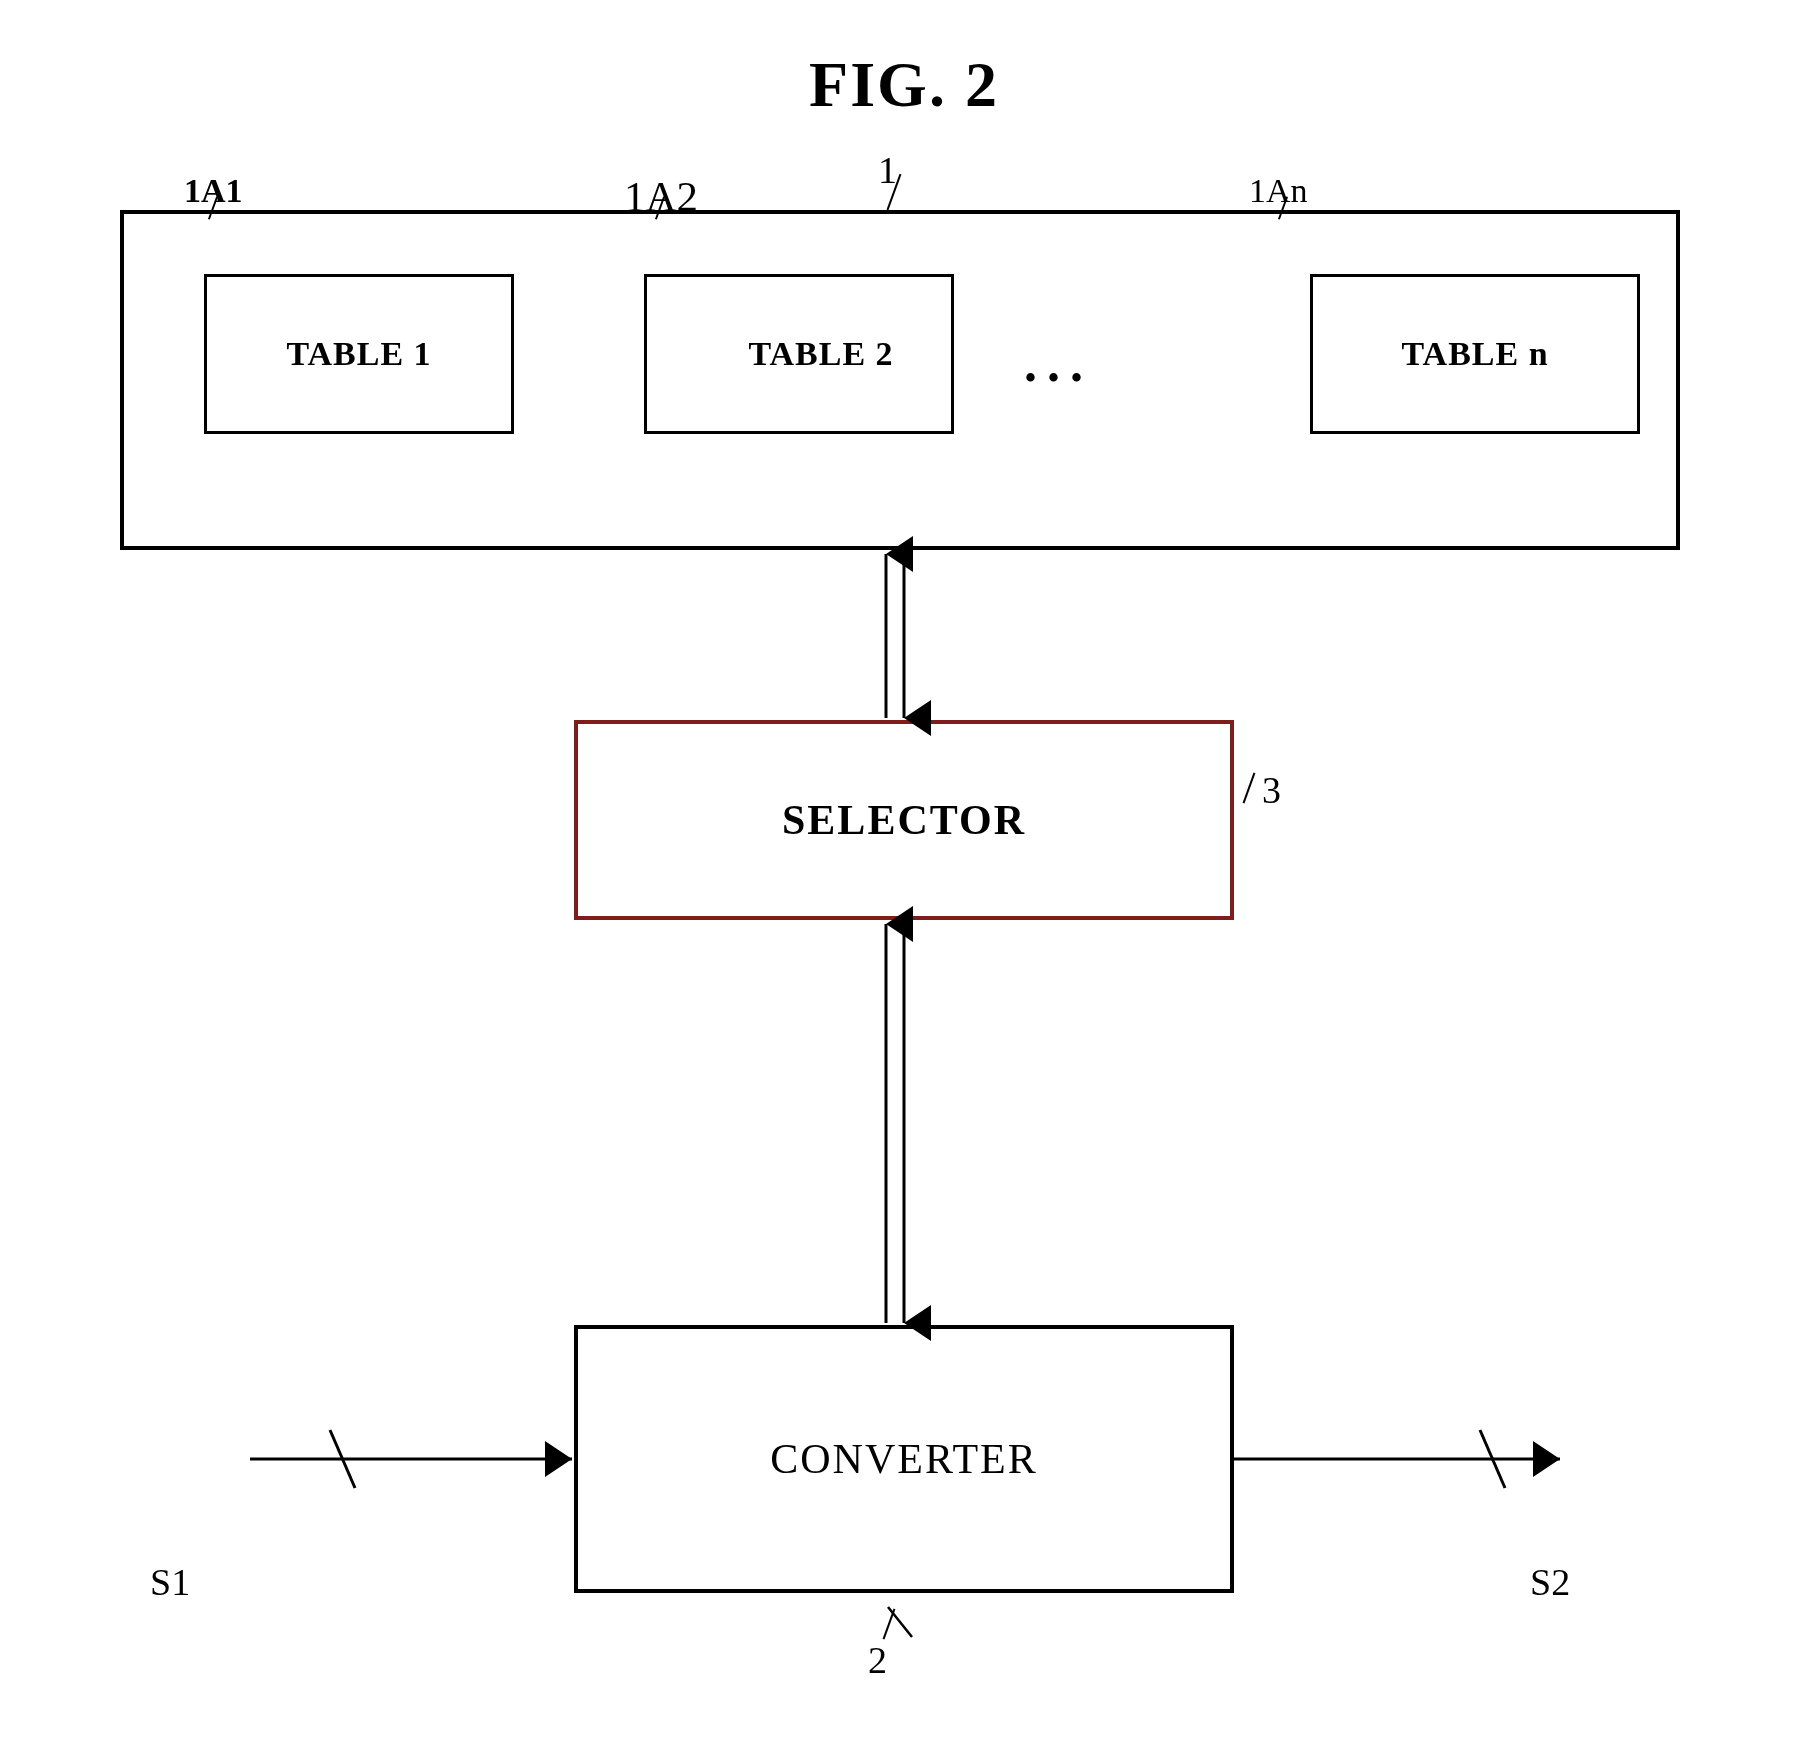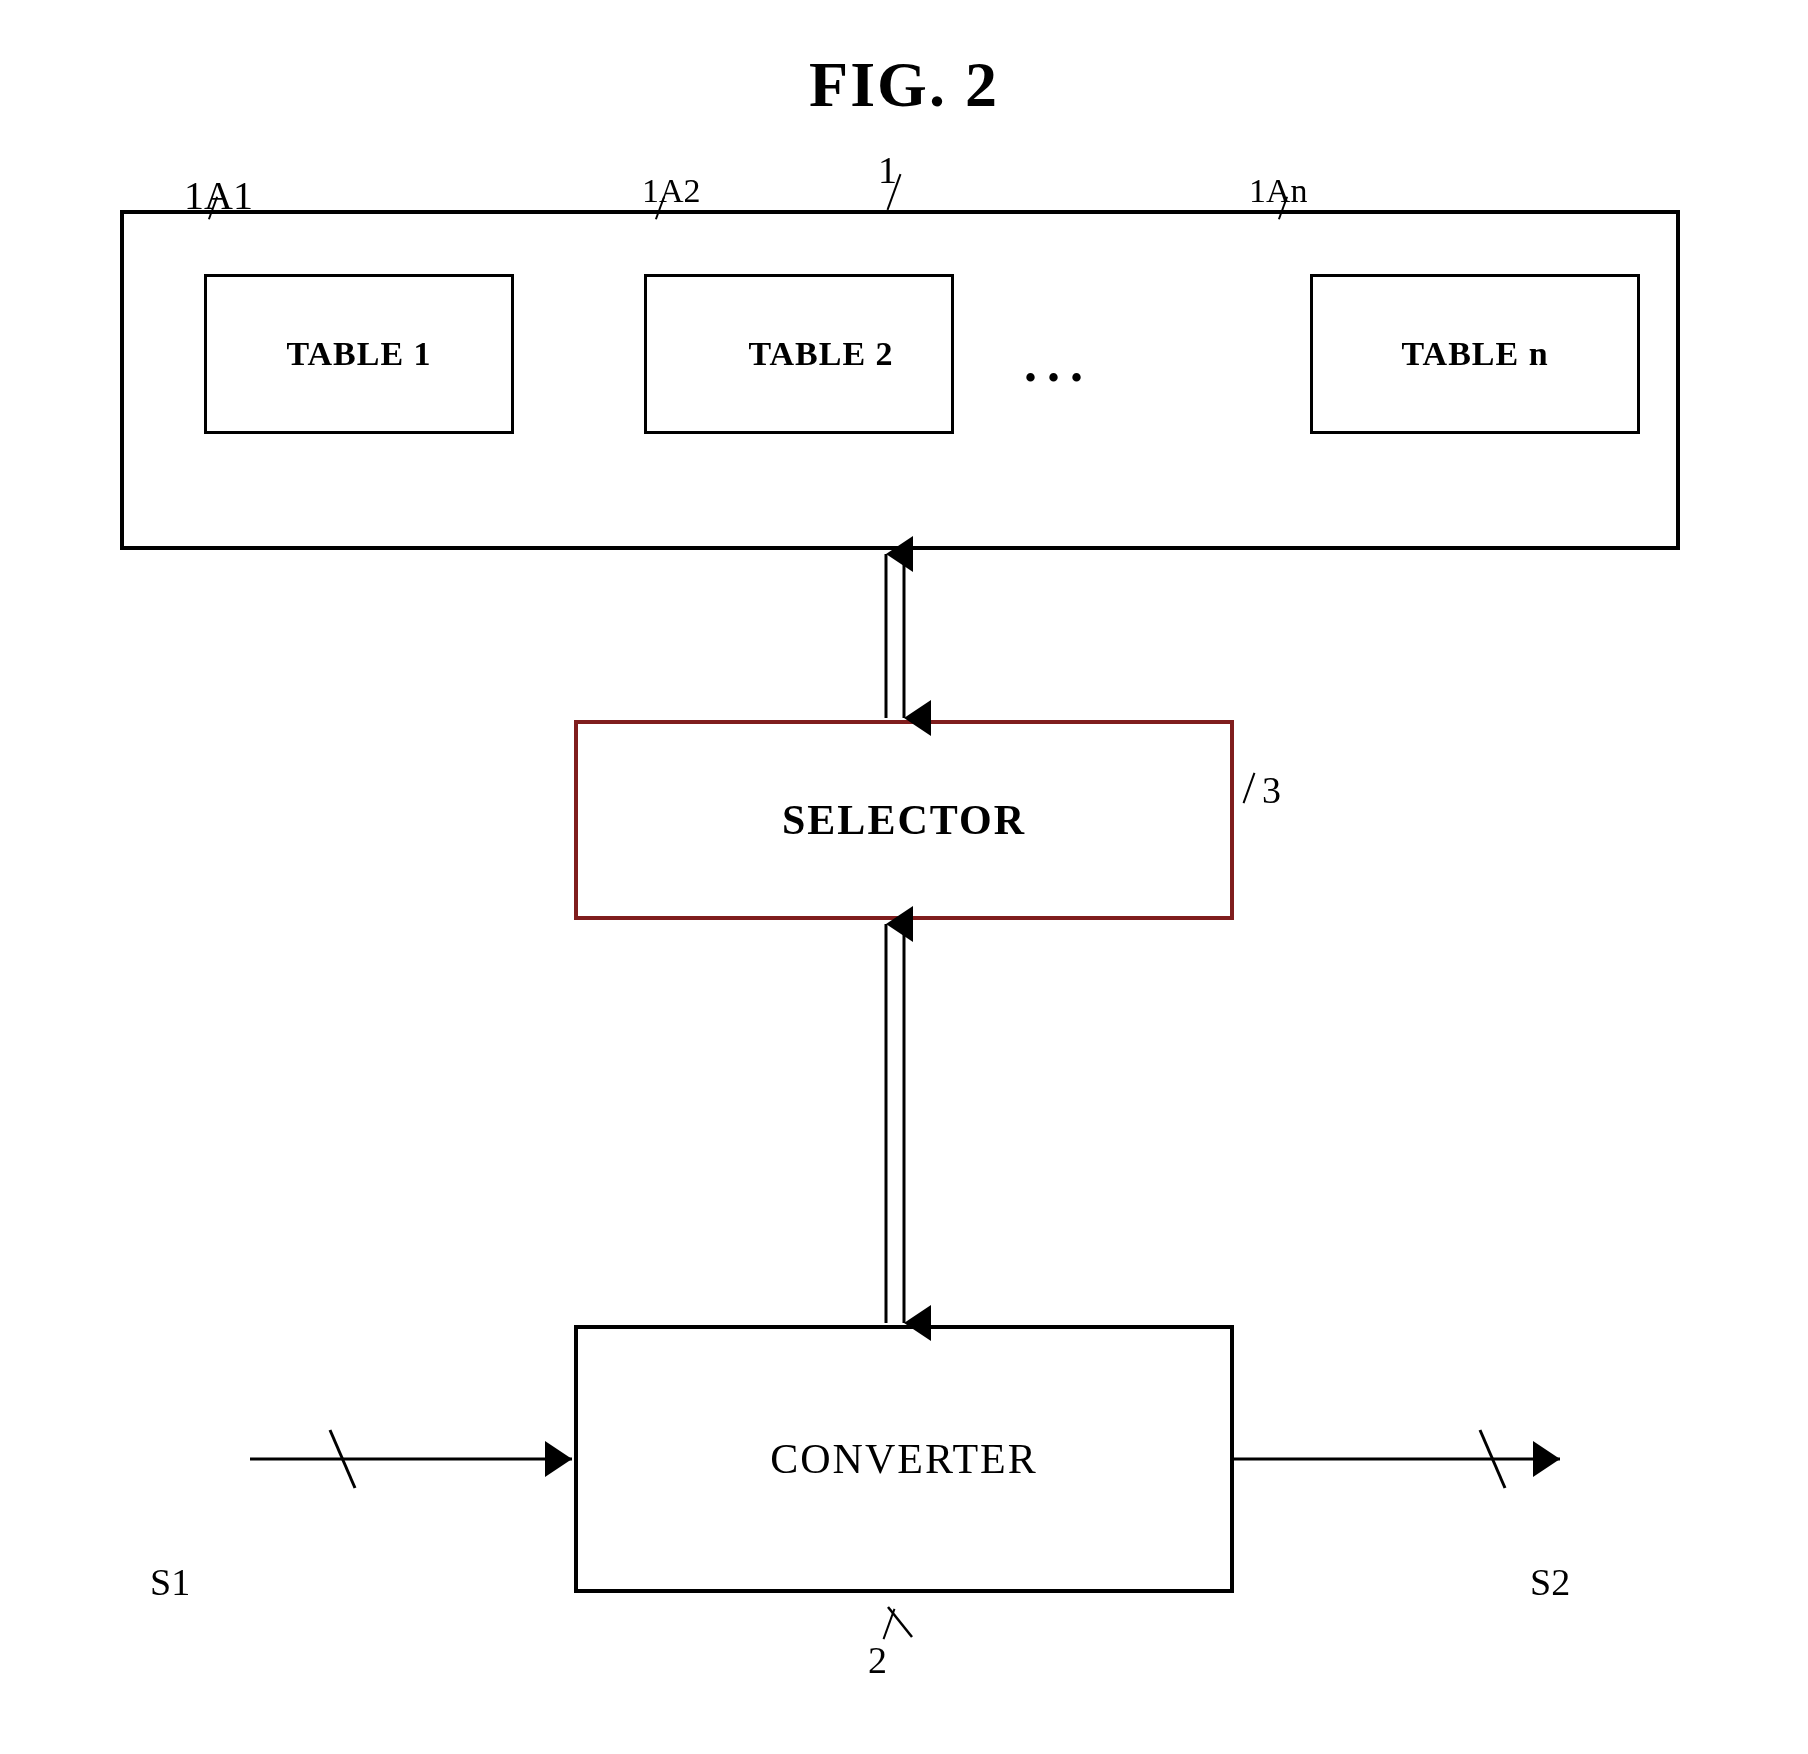--- a/index.html
+++ b/index.html
@@ -175,26 +175,26 @@
 <body>
 
 <div class="page-title">FIG. 2</div>
 
 <div style="position:absolute;top:148px;left:878px;font-size:38px;">1</div>
 
 <div class="tick-1"></div>
 
 <div class="block-1">
 
-  <div style="position:absolute;top:-42px;left:60px;font-size:40px;">1A1</div>
+  <div style="position:absolute;top:-42px;left:60px;font-size:34px;font-weight:bold;">1A1</div>
   <div style="position:absolute;top:-18px;left:88px;width:2px;height:24px;background:#000;transform:rotate(20deg);"></div>
 
   <div class="table-box table1-box">TABLE 1</div>
 
-  <div style="position:absolute;top:-42px;left:500px;font-size:34px;margin-left:18px;">1A2</div>
+  <div style="position:absolute;top:-42px;left:500px;font-size:43px;">1A2</div>
   <div style="position:absolute;top:-18px;left:535px;width:2px;height:24px;background:#000;transform:rotate(20deg);"></div>
 
   <div class="table-box table2-box">TABLE 2</div>
 
   <div style="position:absolute;top:120px;left:900px;font-size:52px;font-weight:bold;letter-spacing:10px;">...</div>
 
   <div style="position:absolute;top:-42px;left:1125px;font-size:34px;">1An</div>
   <div style="position:absolute;top:-18px;left:1158px;width:2px;height:24px;background:#000;transform:rotate(20deg);"></div>
 
   <div class="table-box tablen-box">TABLE n</div>

